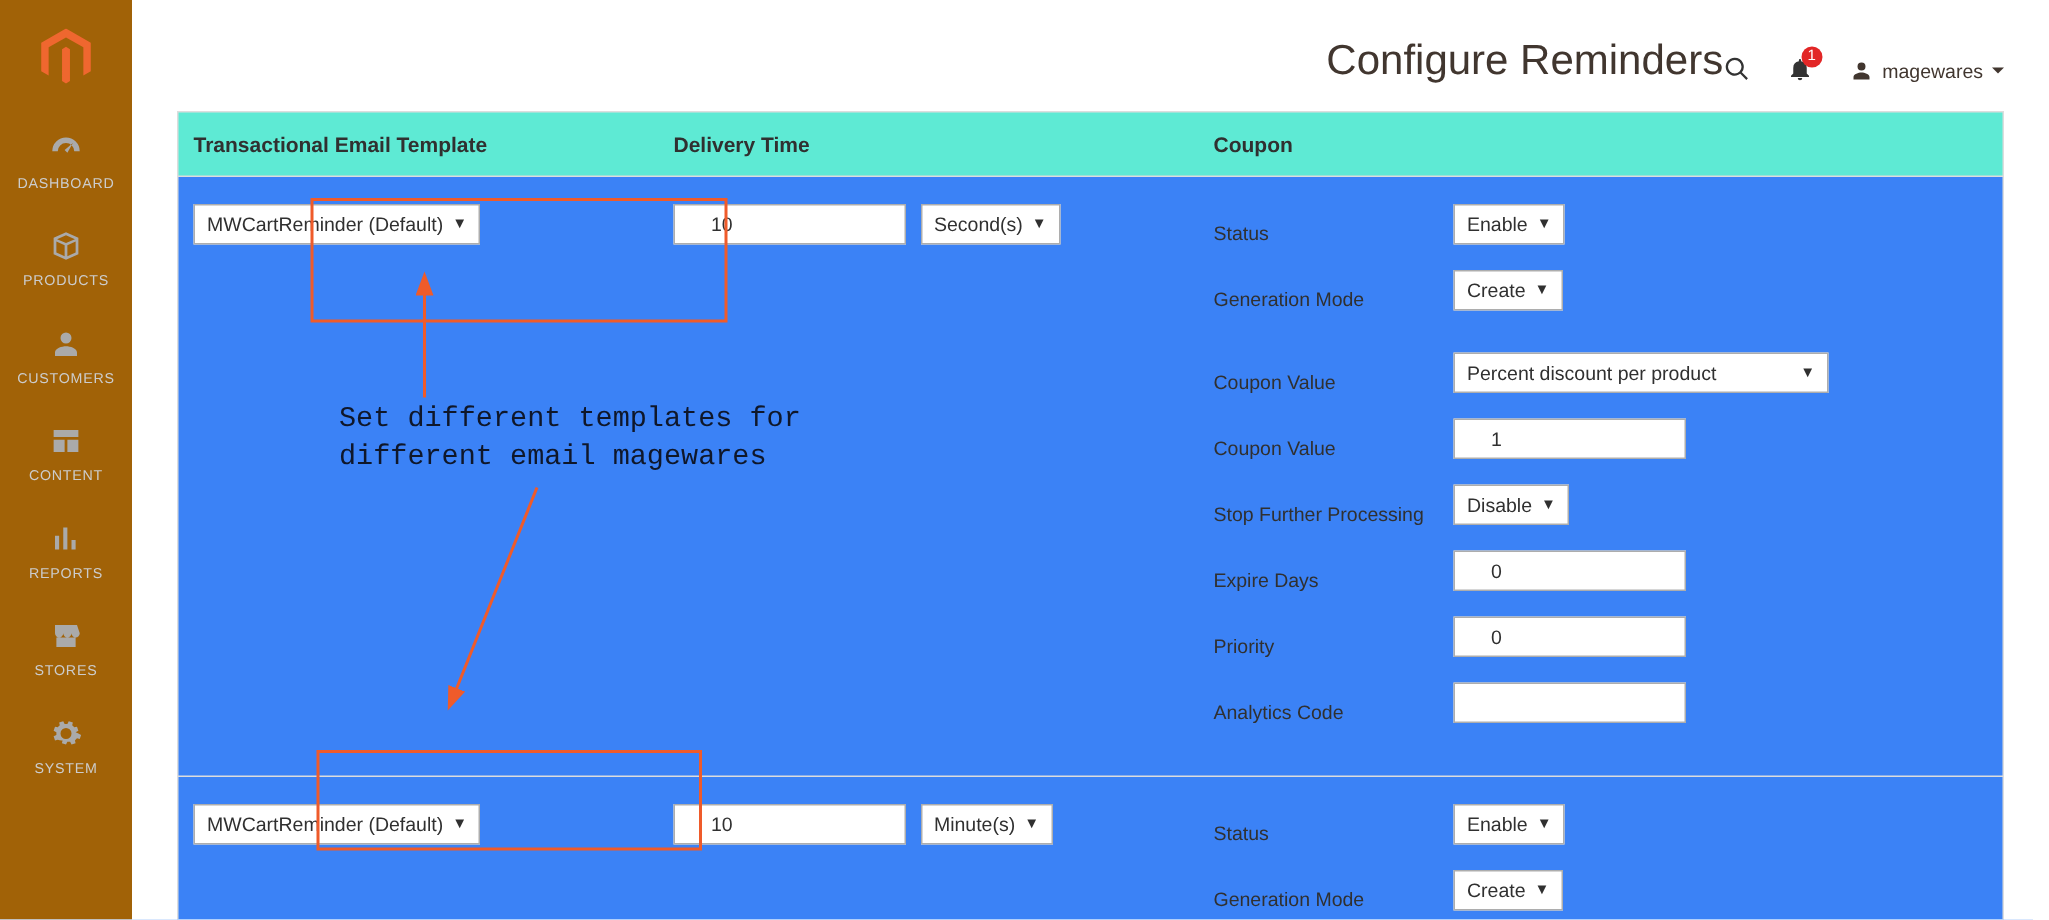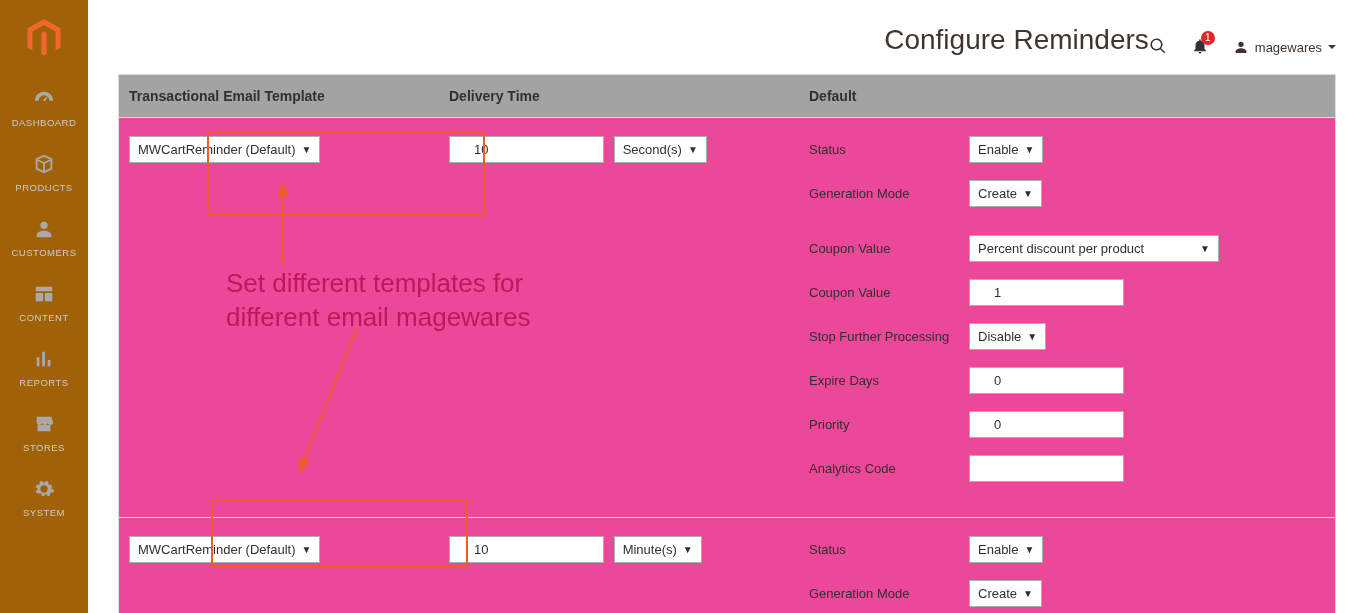--- a/index.html
+++ b/index.html
@@ -19,37 +19,37 @@
 .page-title{font-size:28px;font-weight:300;color:#41362f;margin:0;padding:12px 0 18px}
 .top-actions{display:flex;align-items:center;gap:24px;margin-top:8px}
 .top-icon{color:#333;cursor:pointer;position:relative}
 .top-icon svg{width:18px;height:18px;fill:currentColor}
 .notif-badge{position:absolute;top:-6px;right:-6px;background:#e22626;color:#fff;font-size:10px;line-height:14px;min-width:14px;text-align:center;border-radius:8px;padding:0 3px}
 .account{display:flex;align-items:center;gap:6px;cursor:pointer;color:#41362f}
 .account svg{width:16px;height:16px;fill:currentColor}
 .account-name{font-size:13px}
 .caret-down{border:4px solid transparent;border-top-color:#41362f;margin-top:4px}
 
-.table-hdr{display:grid;grid-template-columns:320px 360px 1fr;background:#a3a3a3;border:1px solid #ddd;margin:0 30px}
+.table-hdr{display:grid;grid-template-columns:320px 360px 1fr;background:#5eead4;border:1px solid #ddd;margin:0 30px}
 .th{font-weight:700;color:#303030;font-size:14px;padding:13px 10px}
 
-.row{display:grid;grid-template-columns:320px 360px 1fr;background:#ec4899;border-left:1px solid #ddd;border-right:1px solid #ddd;border-bottom:1px solid #ddd;margin:0 30px}
+.row{display:grid;grid-template-columns:320px 360px 1fr;background:#3b82f6;border-left:1px solid #ddd;border-right:1px solid #ddd;border-bottom:1px solid #ddd;margin:0 30px}
 .cell{padding:18px 10px}
 .select-box{display:inline-flex;align-items:center;border:1px solid #adadad;background:#fff;padding:5px 8px;font-size:13px;color:#303030;cursor:pointer;gap:6px}
 .select-caret{font-size:10px}
 .text-input{border:1px solid #adadad;background:#fff;padding:5px 24px;font-size:13px;color:#303030;width:155px;margin-right:6px}
 .wide-sel{min-width:250px;justify-content:space-between}
 
-.form-line{display:flex;align-items:center;margin-bottom:17px}
+.form-line{display:flex;align-items:flex-end;margin-bottom:17px}
 .form-label{width:160px;font-size:13px;color:#303030}
 
 .annot{position:absolute;border:2px solid #ef5b2a;pointer-events:none}
 .annot1{left:119px;top:132px;width:278px;height:83px}
 .annot2{left:123px;top:500px;width:257px;height:67px}
-.annot-text{position:absolute;left:138px;top:267px;color:#be185d;font-size:26px;line-height:1.3;font-family:Liberation Sans, sans-serif}
+.annot-text{position:absolute;left:138px;top:267px;color:#0f172a;font-size:19px;line-height:1.3;font-family:Liberation Mono, monospace}
 
 .arrow-layer{position:absolute;left:0;top:0;width:100%;height:100%;pointer-events:none}
 </style>
 </head>
 <body>
 
 <div class="page">
 
   <div class="sidebar">
     <div class="logo-cell">
@@ -120,21 +120,21 @@
             </svg>
           <span class="account-name">magewares</span>
           <span class="caret-down"></span>
         </div>
       </div>
     </div>
 
     <div class="table-hdr">
       <div class="th">Transactional Email Template</div>
       <div class="th">Delivery Time</div>
-      <div class="th">Default</div>
+      <div class="th">Coupon</div>
     </div>
 
     <div class="row">
       <div class="cell">
         <div class="select-box">
           <span>MWCartReminder (Default)</span>
           <span class="select-caret">▼</span>
         </div>
       </div>
       <div class="cell">

